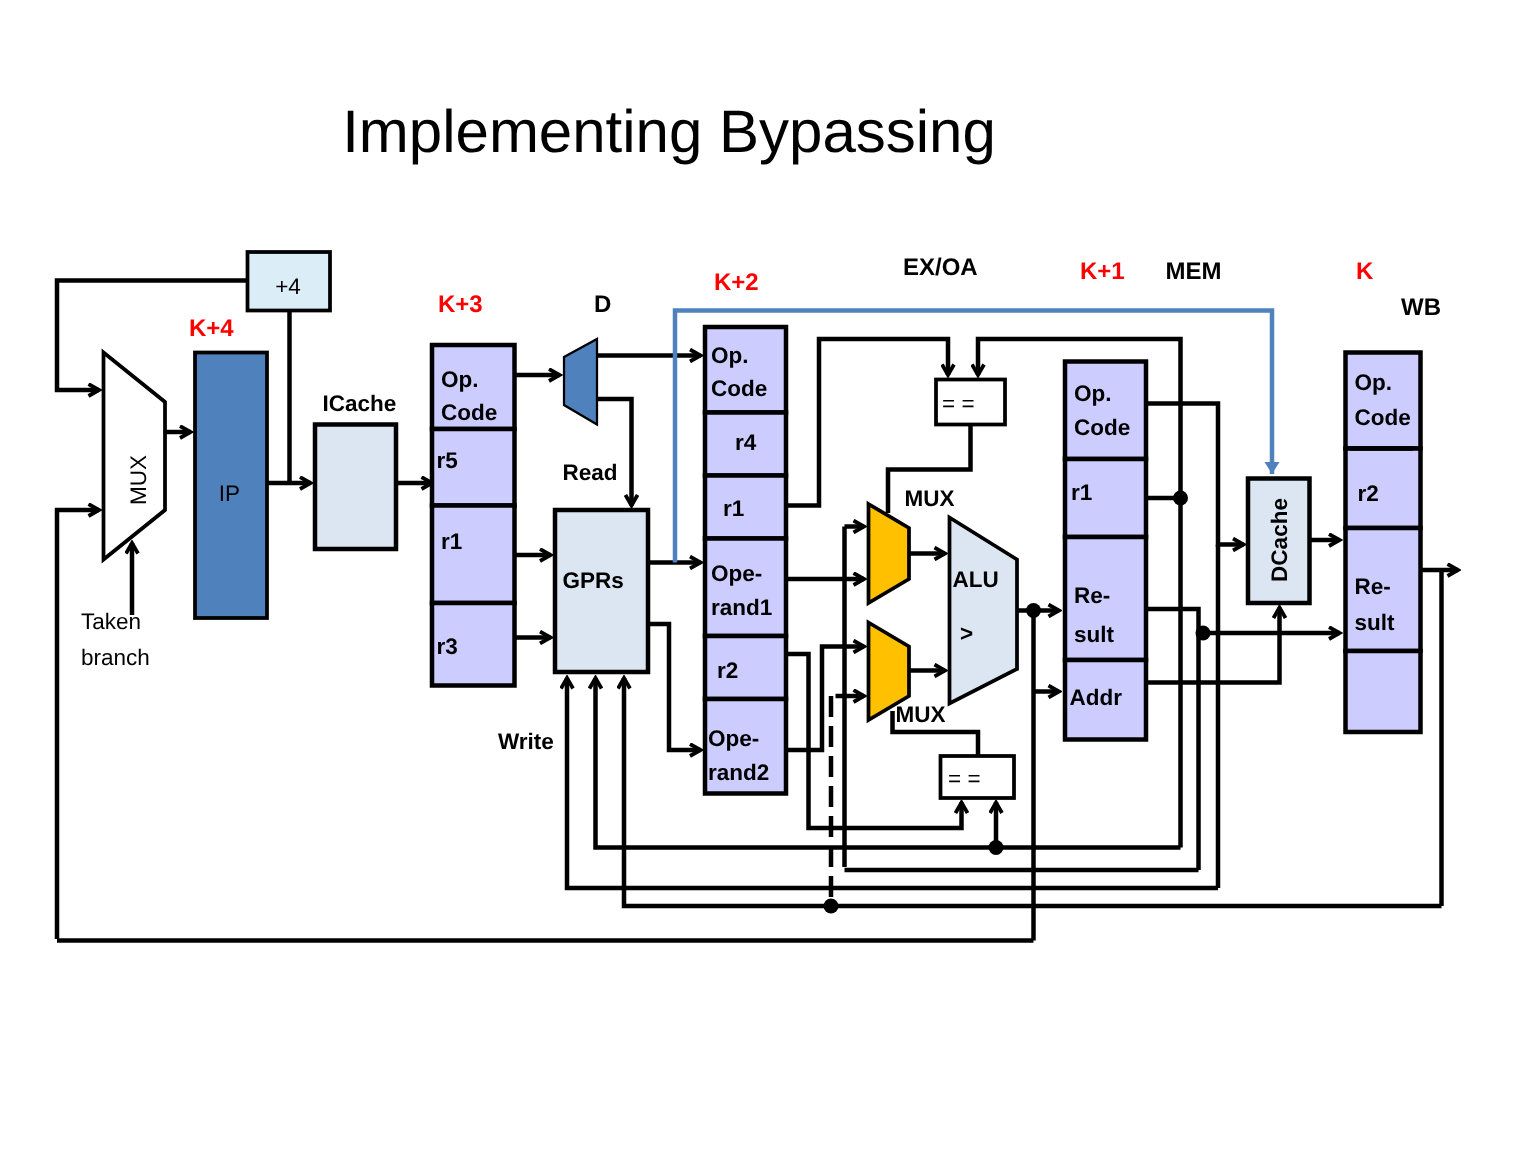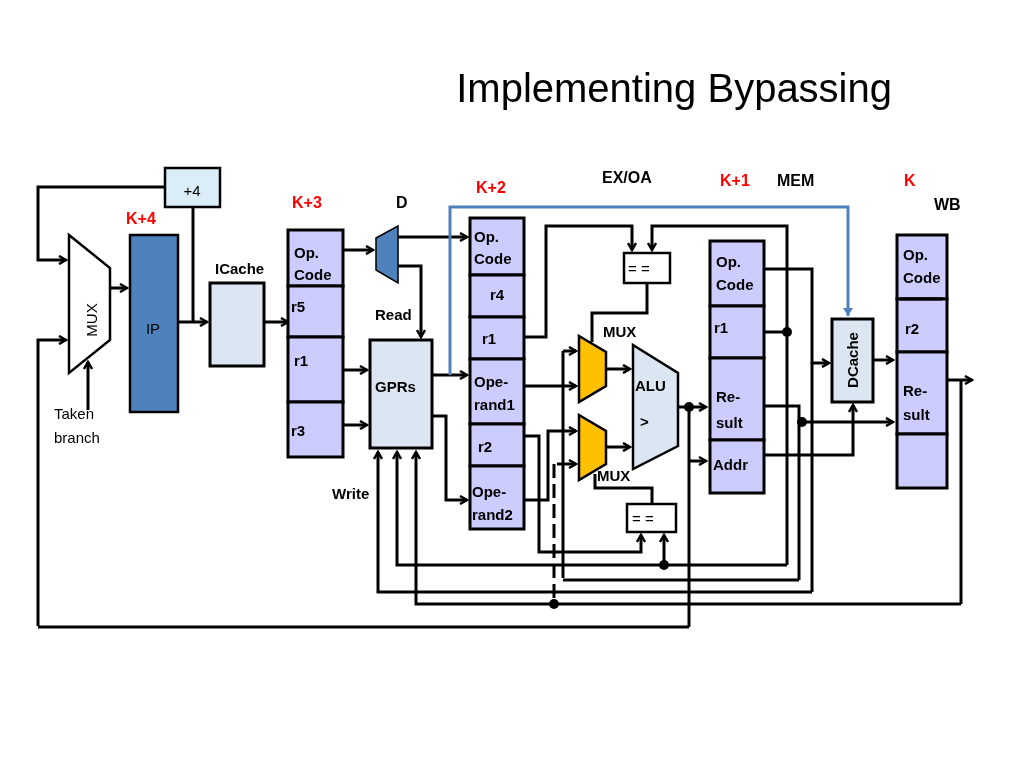--- a/index.html
+++ b/index.html
@@ -1,17 +1,17 @@
 <!DOCTYPE html>
 <html><head>
 <meta charset="utf-8">
 <style>
   html, body { margin:0; padding:0; background:#ffffff; }
   body { width:1024px; height:767px; position:relative; overflow:hidden; font-family:"Liberation Sans", sans-serif; }
-  #slide-title { position:absolute; left:0; top:66px; width:892px; text-align:right; font-size:40px; color:#000; font-family:"Liberation Sans", sans-serif; }
+  #slide-title { position:absolute; left:0; top:66px; width:892px; text-align:center; font-size:40px; color:#000; font-family:"Liberation Sans", sans-serif; }
   svg { position:absolute; left:0; top:0; }
   .lbl { font-family:"Liberation Sans", sans-serif; font-weight:bold; font-size:15px; fill:#000; }
   .lbl-n { font-family:"Liberation Sans", sans-serif; font-size:15px; fill:#000; }
   .stage { font-family:"Liberation Sans", sans-serif; font-weight:bold; font-size:16px; fill:#ff0000; }
   .stagename { font-family:"Liberation Sans", sans-serif; font-weight:bold; font-size:16px; fill:#000; }
   .reg { fill:#ccccff; stroke:#000; stroke-width:3; }
   .box { fill:#dce6f2; stroke:#000; stroke-width:3; }
   .w { fill:none; stroke:#000; stroke-width:3; }
   .bw { fill:none; stroke:#4f81bd; stroke-width:3; }
   .dot { fill:#000; }

